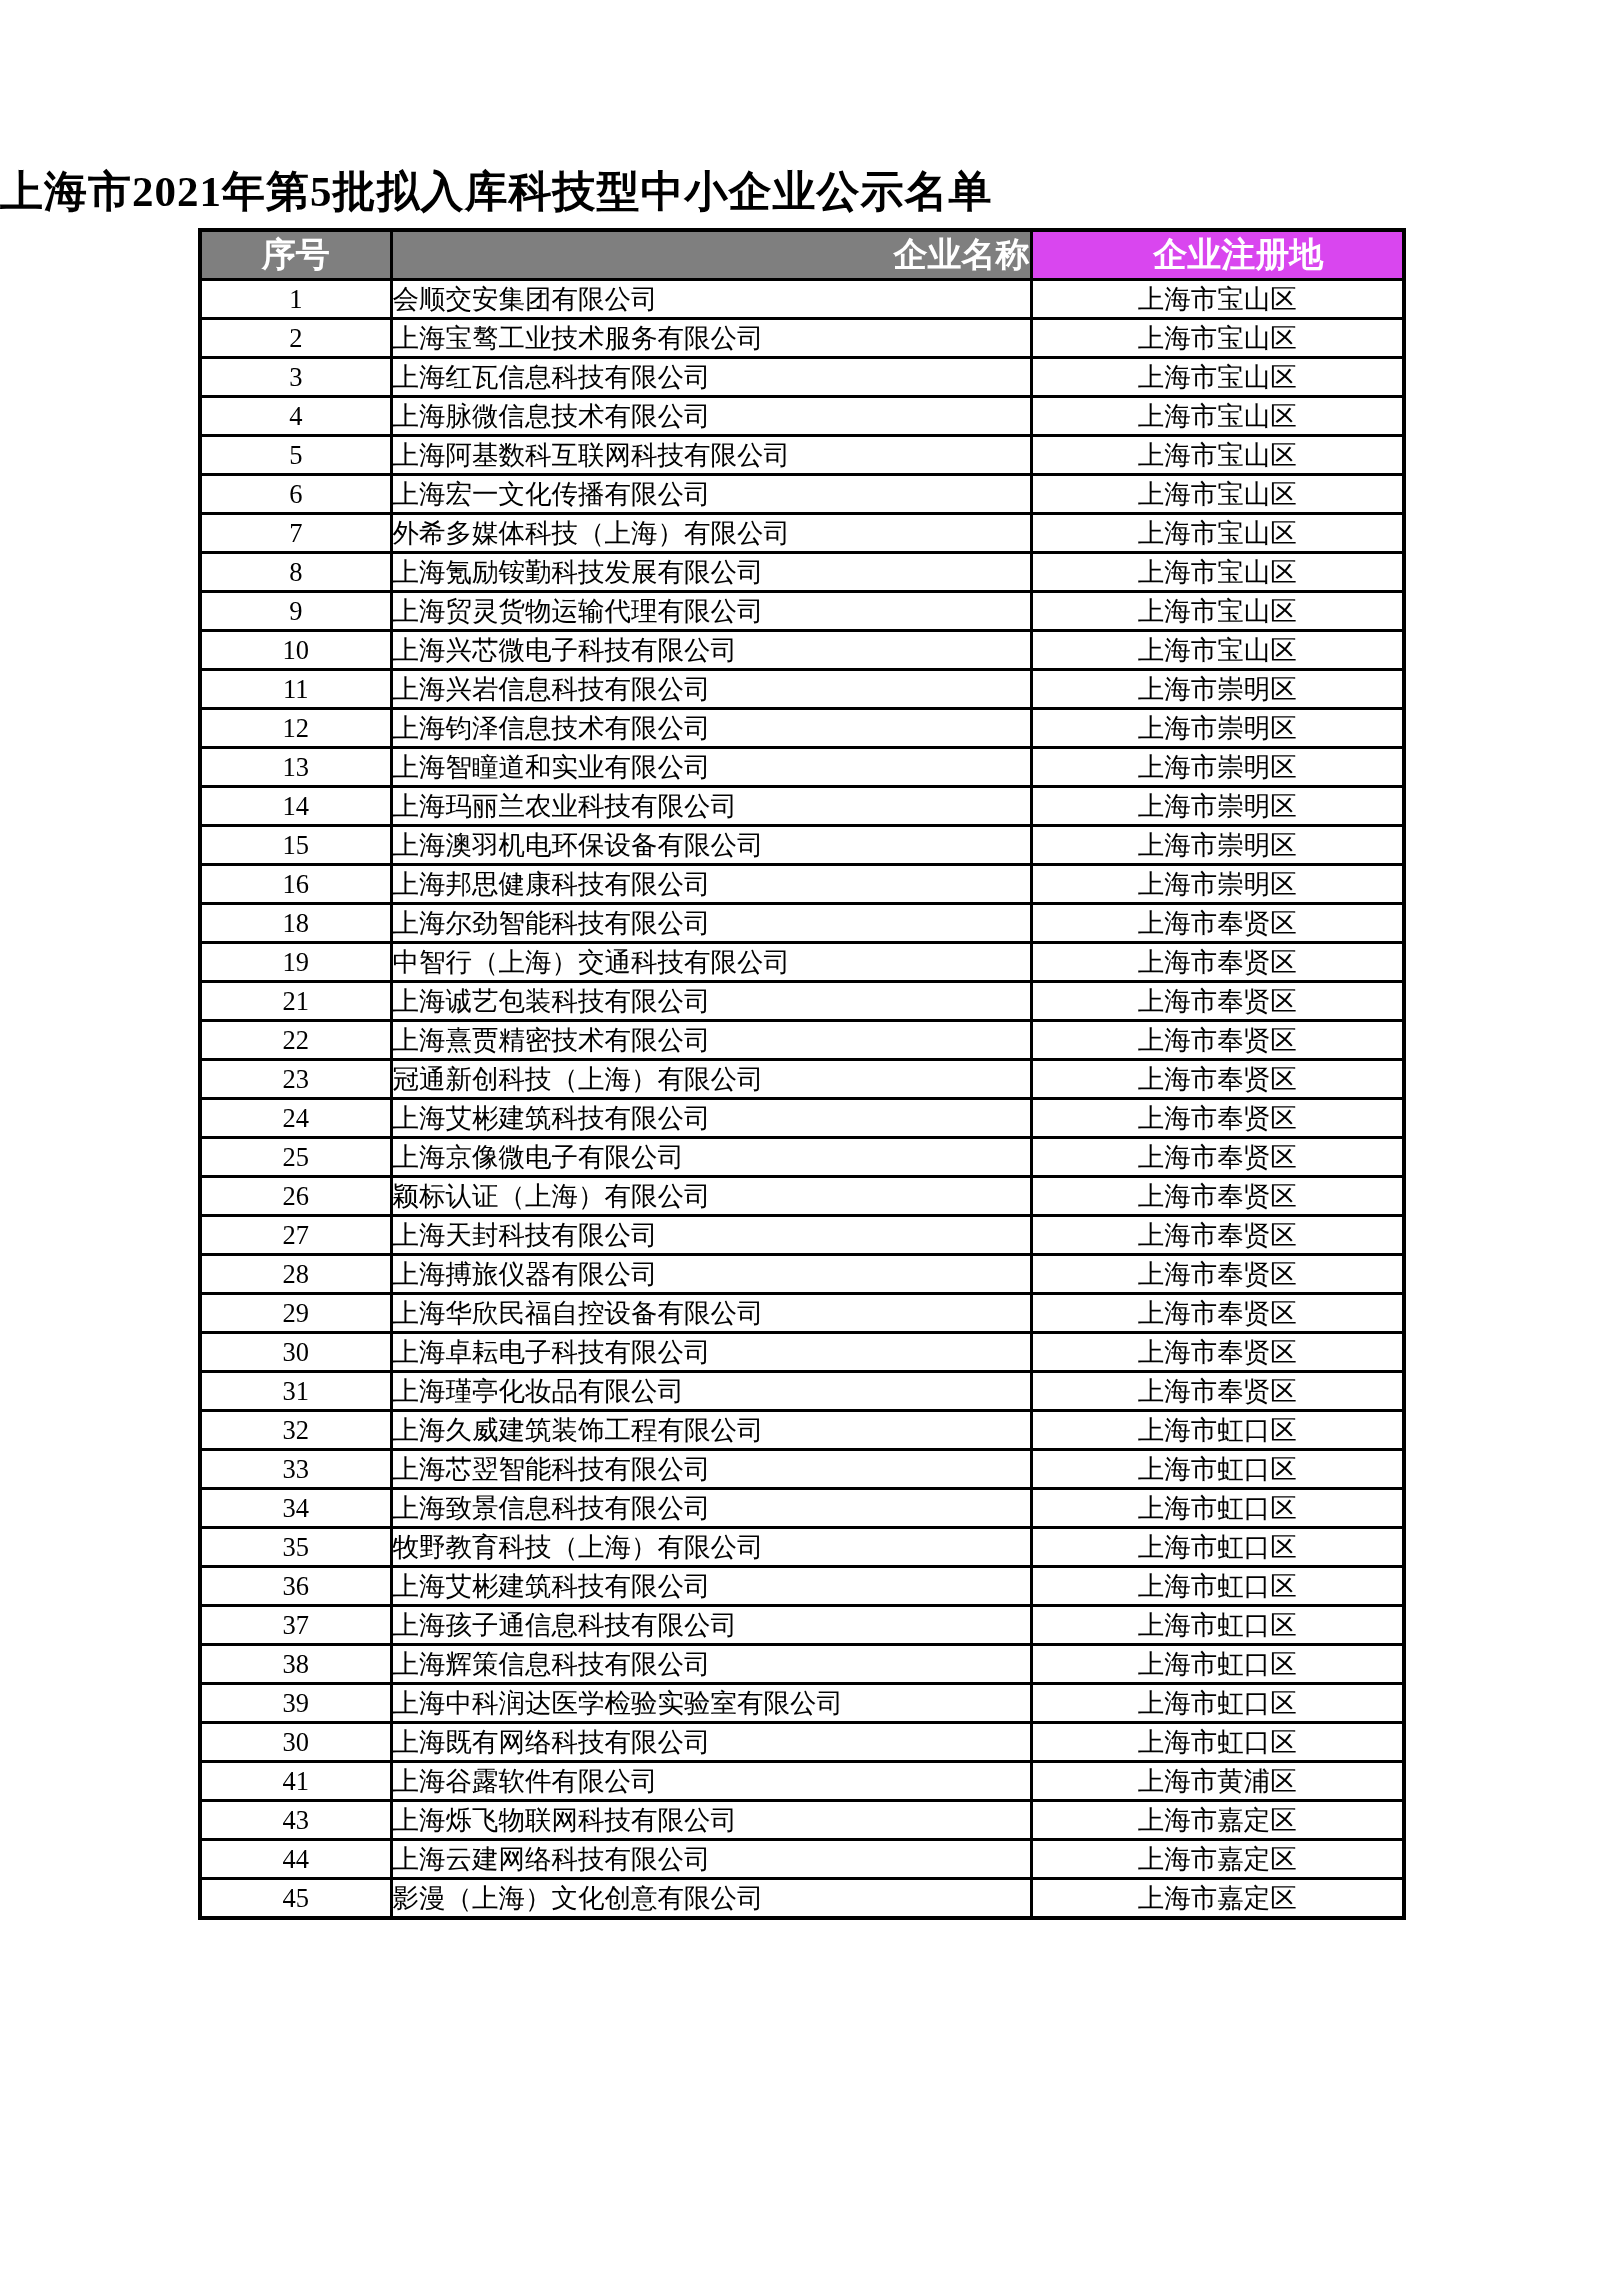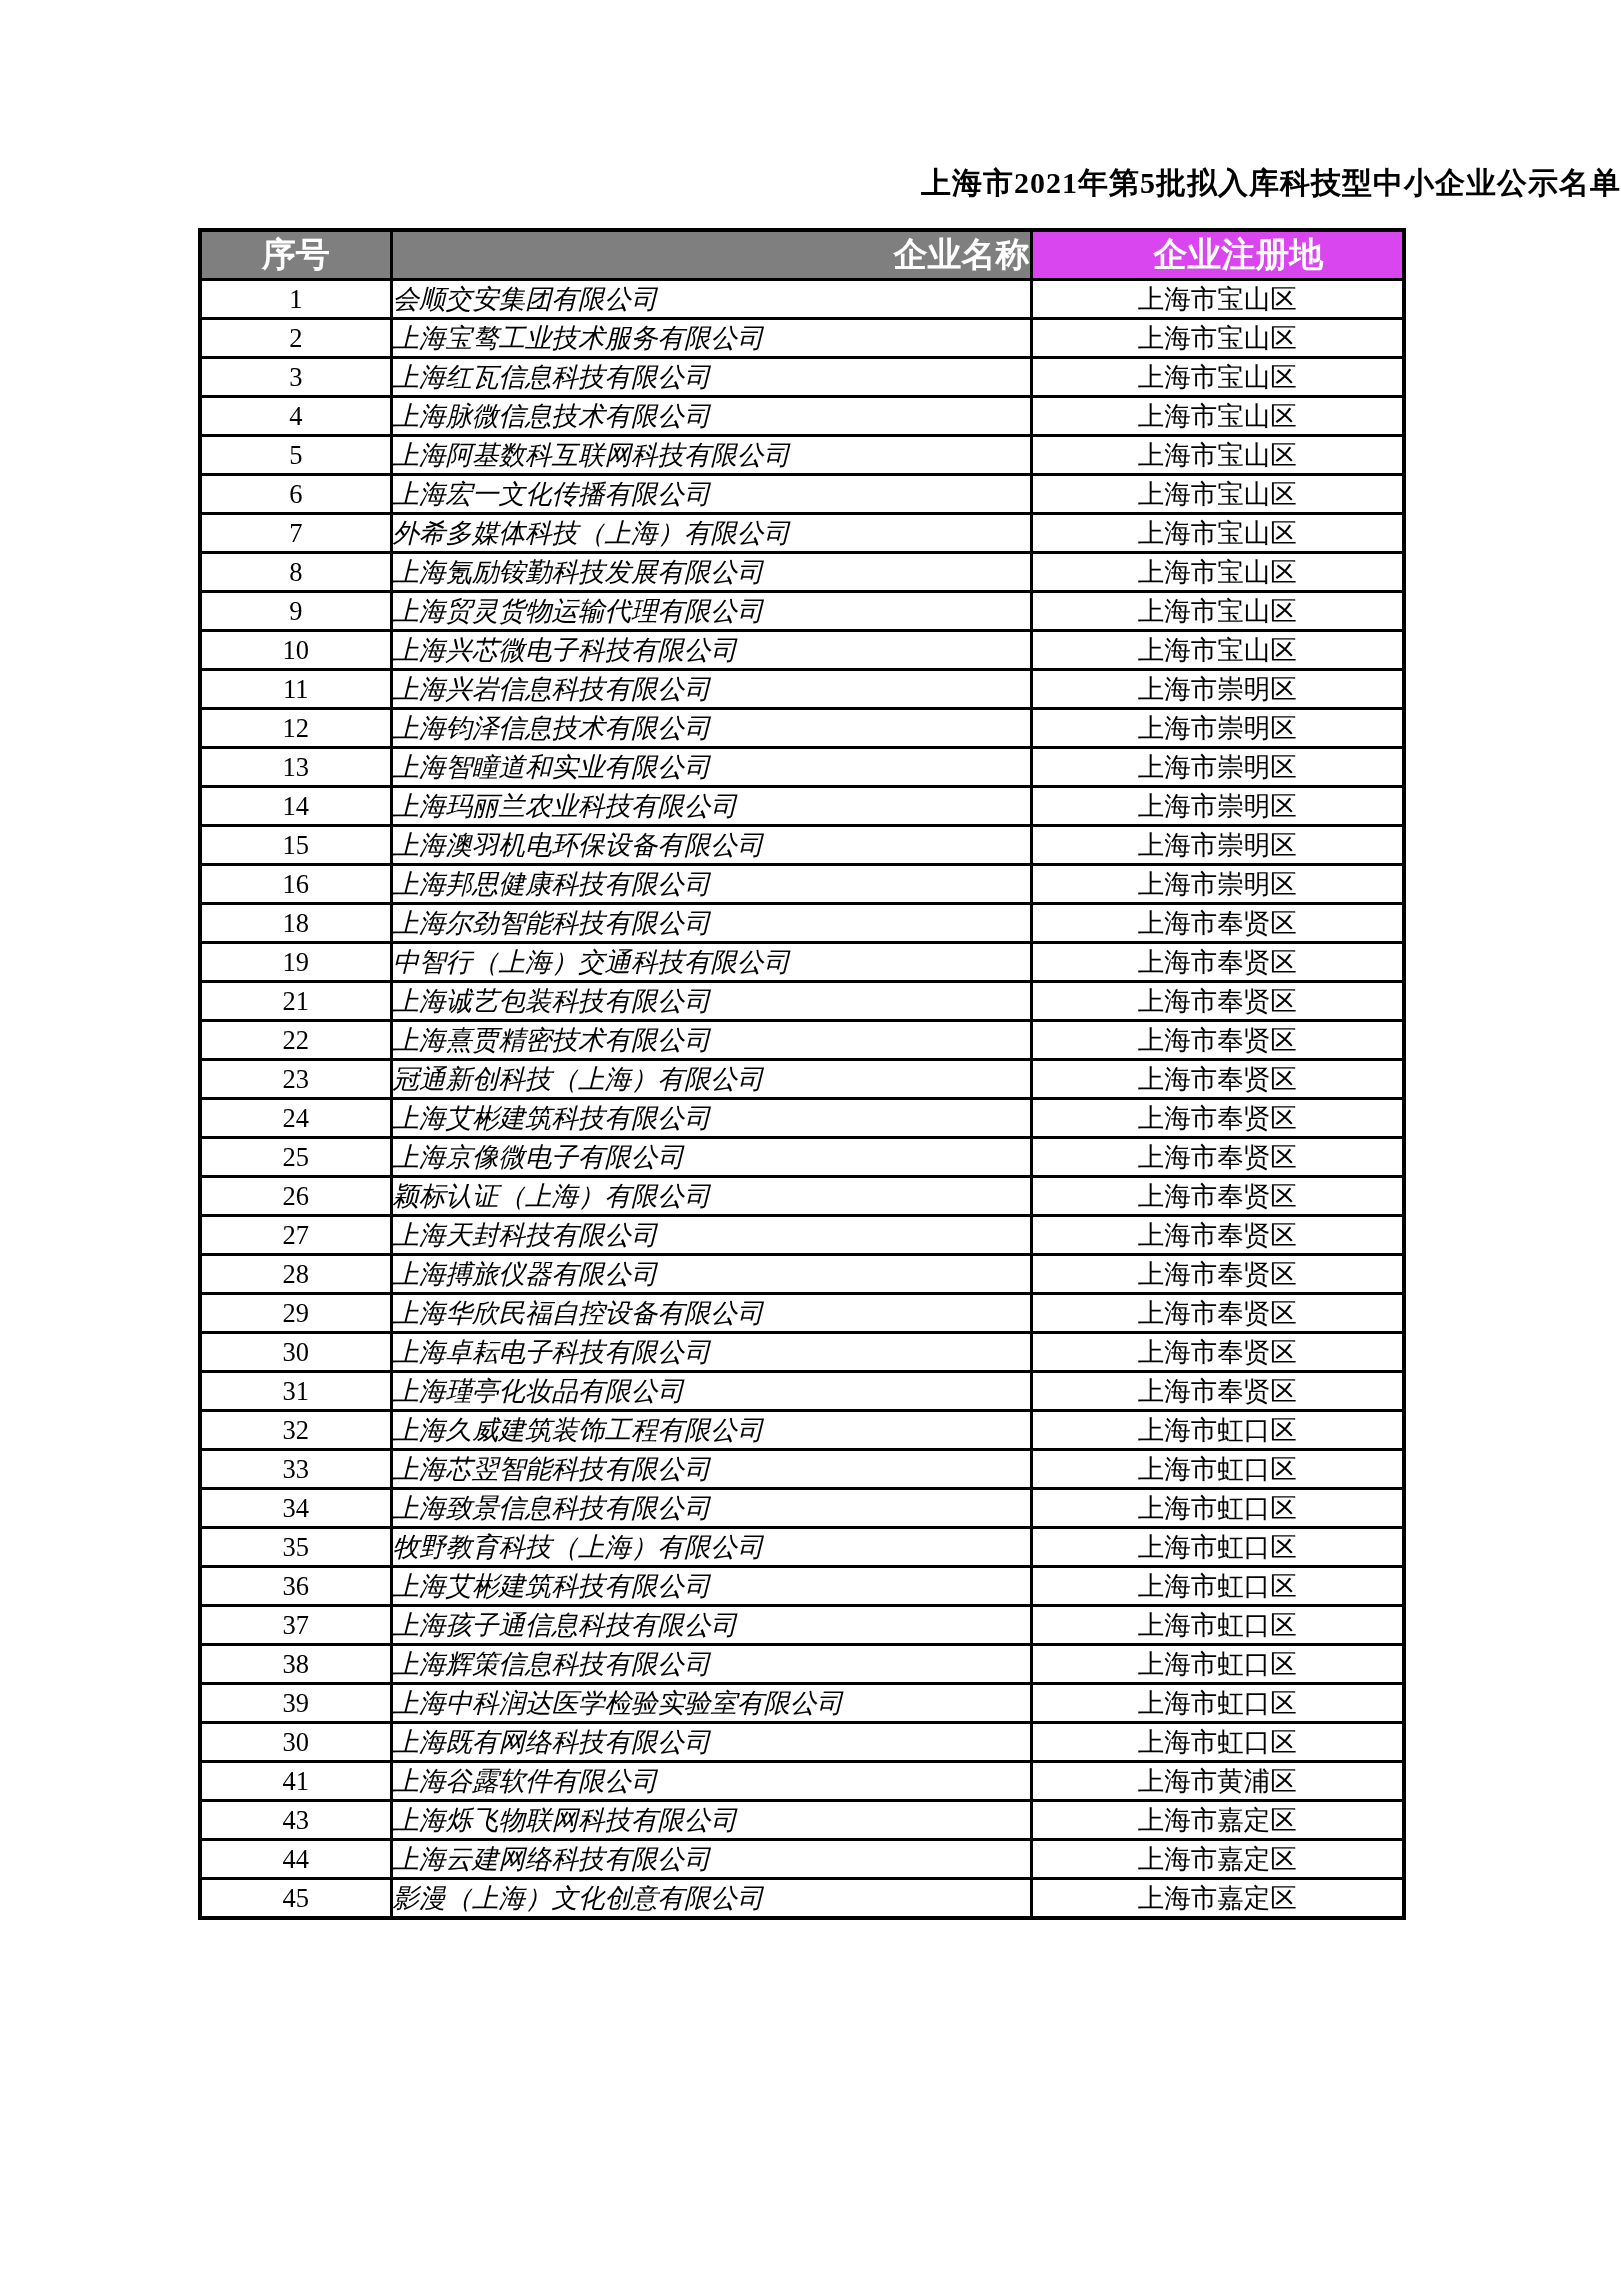--- a/index.html
+++ b/index.html
@@ -15,22 +15,22 @@
     font-family: "Liberation Serif", "DejaVu Serif", serif;
     color: #000000;
     overflow: hidden;
   }
   .doc-title {
     position: absolute;
     top: 163px;
     left: 0;
     width: 100%;
     margin: 0;
-    text-align: right;
-    font-size: 30px;
+    text-align: left;
+    font-size: 43px;
     font-weight: bold;
     letter-spacing: 1px;
     white-space: nowrap;
   }
   table.roster {
     position: absolute;
     left: 198px;
     top: 228px;
     width: 1205px;
     border-collapse: collapse;
@@ -57,21 +57,20 @@
     overflow: hidden;
     white-space: nowrap;
   }
   td.cell-index {
     text-align: center;
     font-size: 28px;
   }
   td.cell-name {
     text-align: left;
     padding-left: 9.8px;
-    font-style: italic;
   }
   td.cell-district {
     text-align: center;
   }
 </style>
 </head>
 <body>
 
 <div class="page">
   <h1 class="doc-title">上海市2021年第5批拟入库科技型中小企业公示名单</h1>

